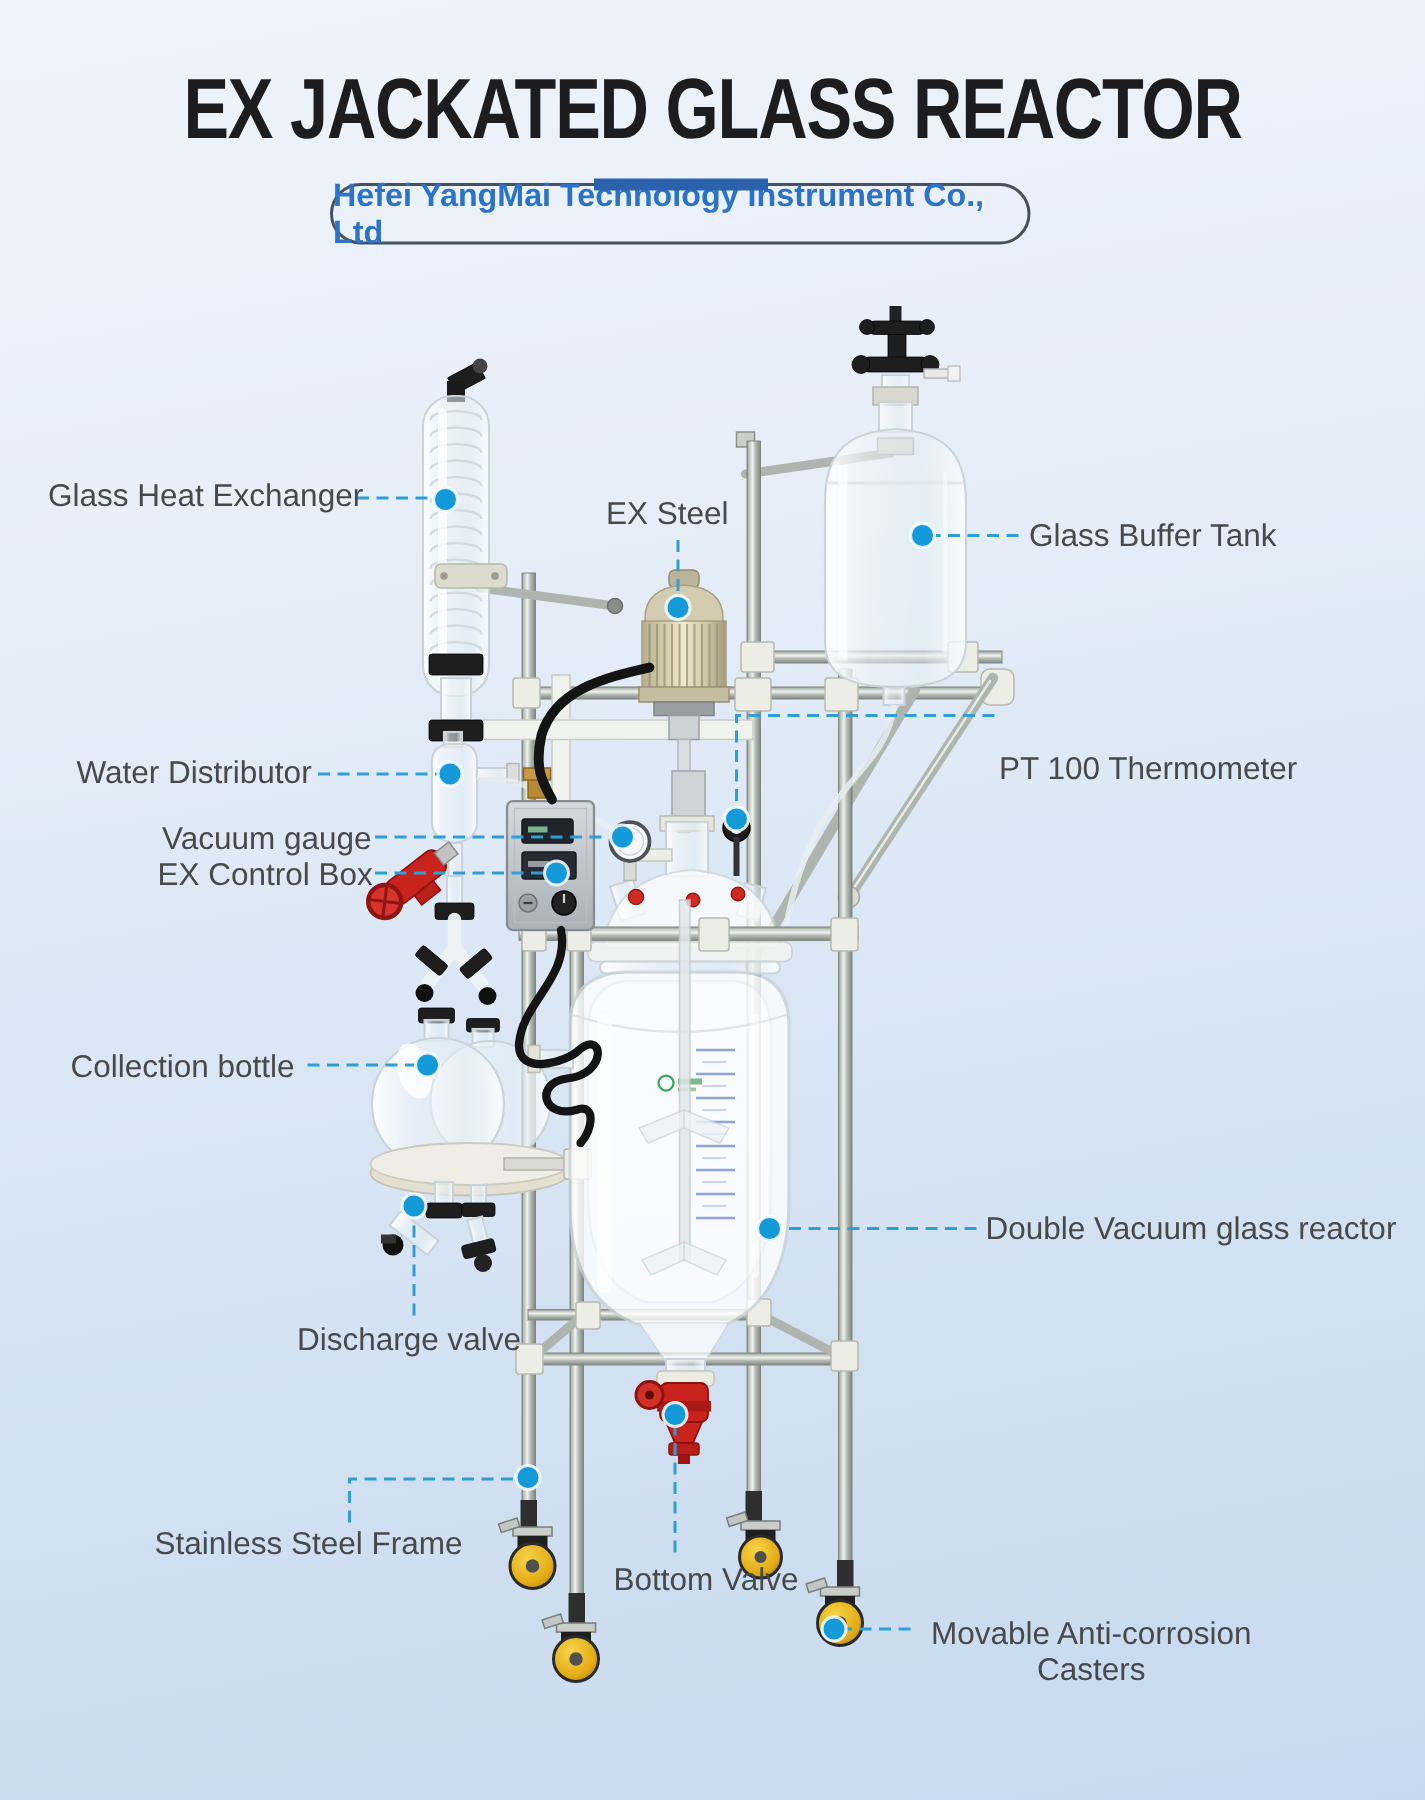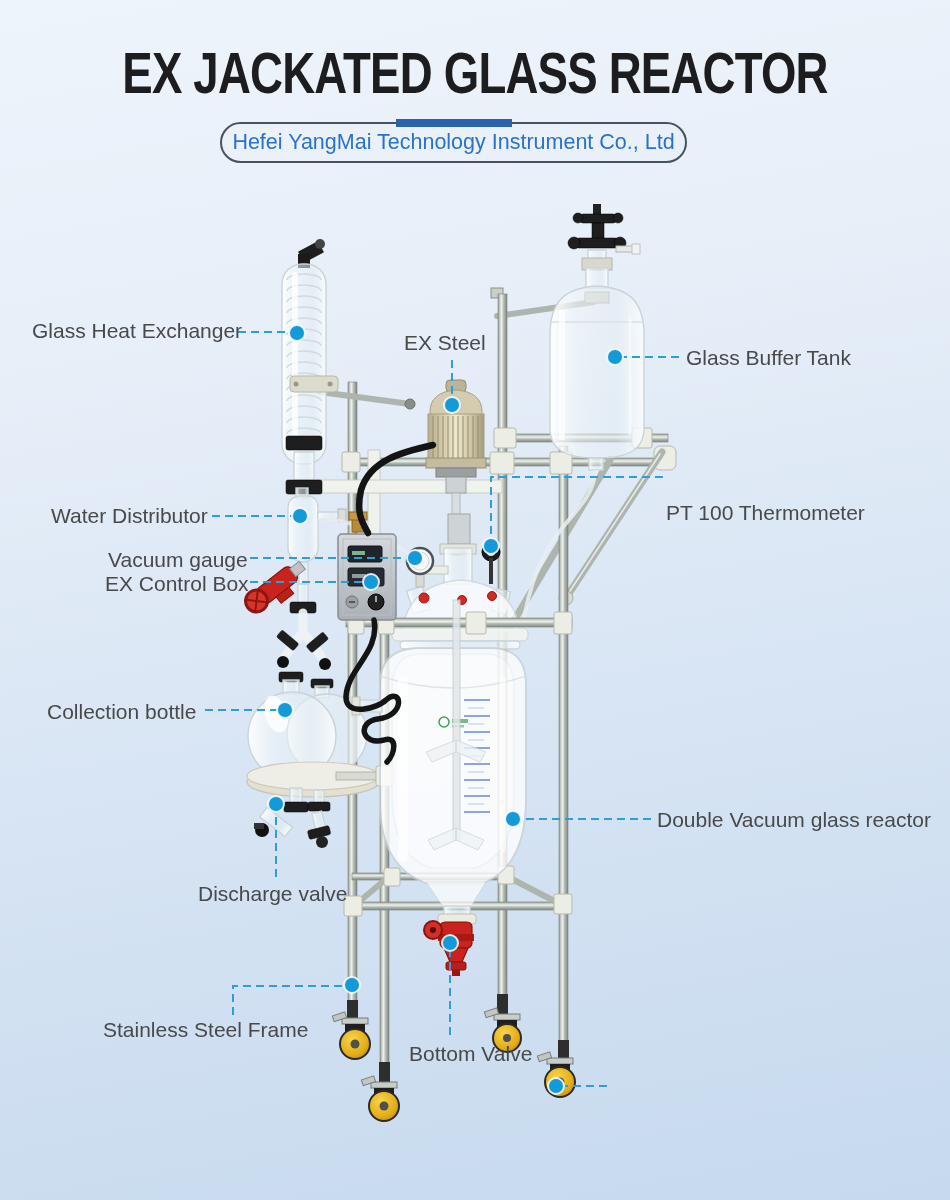--- a/index.html
+++ b/index.html
@@ -10,21 +10,21 @@
   }
   .title{
     position:absolute; top:40px; left:0; width:100%; margin:0;
     text-align:center; font-size:57px; font-weight:bold; color:#1d1d1f;
     letter-spacing:-1px; transform:scaleX(.8);
   }
   .pill{
     position:absolute; left:220px; top:122px; width:467px; height:41px;
     border:2px solid #46525e; border-radius:22px; box-sizing:border-box;
     display:flex; align-items:center; justify-content:center;
-    color:#2b72c8; font-size:21.5px;
+    color:#2b72c8; font-size:21.5px;font-weight:bold;
   }
   .pill .bar{
     position:absolute; top:-5px; left:50%; transform:translateX(-50%);
     width:116px; height:8px; background:#2a62ae;
   }
   .scene{position:absolute; inset:0;}
   .scene svg{position:absolute; inset:0; width:950px; height:1200px;}
   .callout{
     position:absolute; color:#48494b; font-size:21px; line-height:1.12;
     white-space:nowrap;
@@ -391,14 +391,15 @@
   <div class="callout" style="left:686px; top:346px;">Glass Buffer Tank</div>
   <div class="callout" style="left:666px; top:465px;margin-top:36px;">PT 100 Thermometer</div>
   <div class="callout" style="left:51px;  top:504px;">Water Distributor</div>
   <div class="callout" style="left:108px; top:548px;">Vacuum gauge</div>
   <div class="callout" style="left:105px; top:572px;">EX Control Box</div>
   <div class="callout" style="left:47px;  top:700px;">Collection bottle</div>
   <div class="callout" style="left:657px; top:808px;">Double Vacuum glass reactor</div>
   <div class="callout" style="left:198px; top:882px;">Discharge valve</div>
   <div class="callout" style="left:103px; top:1018px;">Stainless Steel Frame</div>
   <div class="callout" style="left:409px; top:1042px;">Bottom Valve</div>
+  <div class="callout wrap" style="left:610px; top:1078px; width:235px;">Movable Anti-corrosion Casters</div>
 
 </div>
 
 </body></html>

